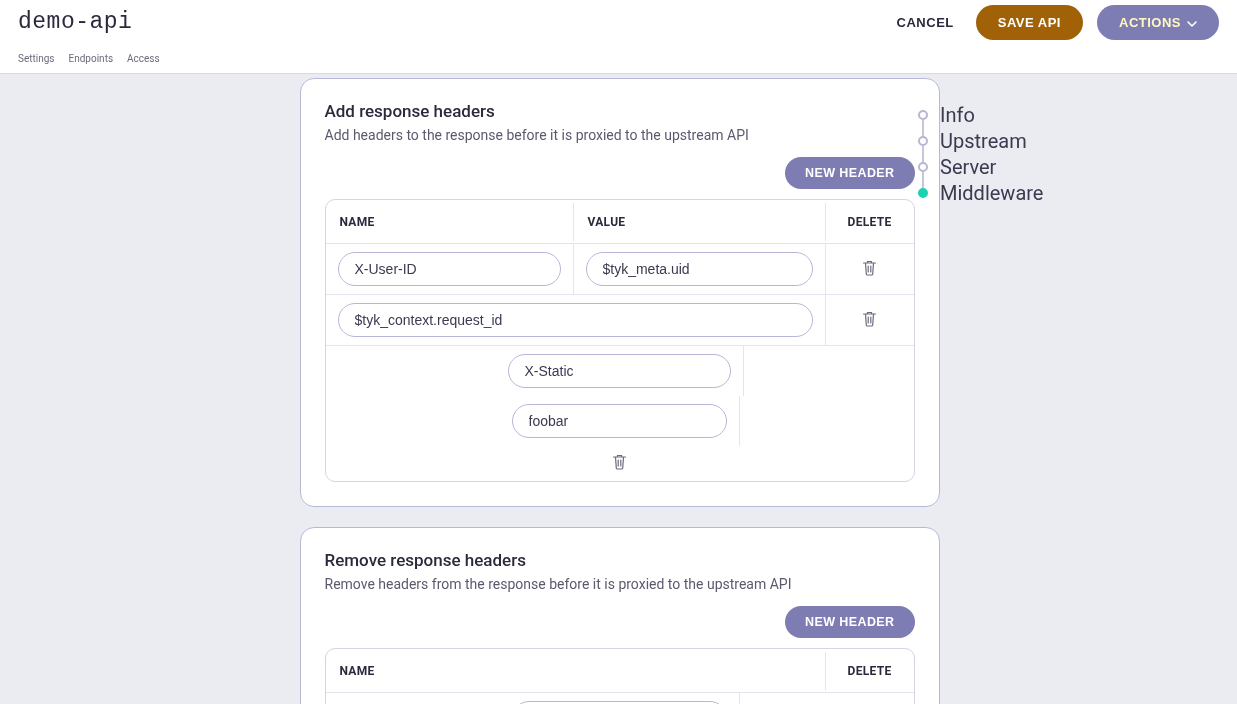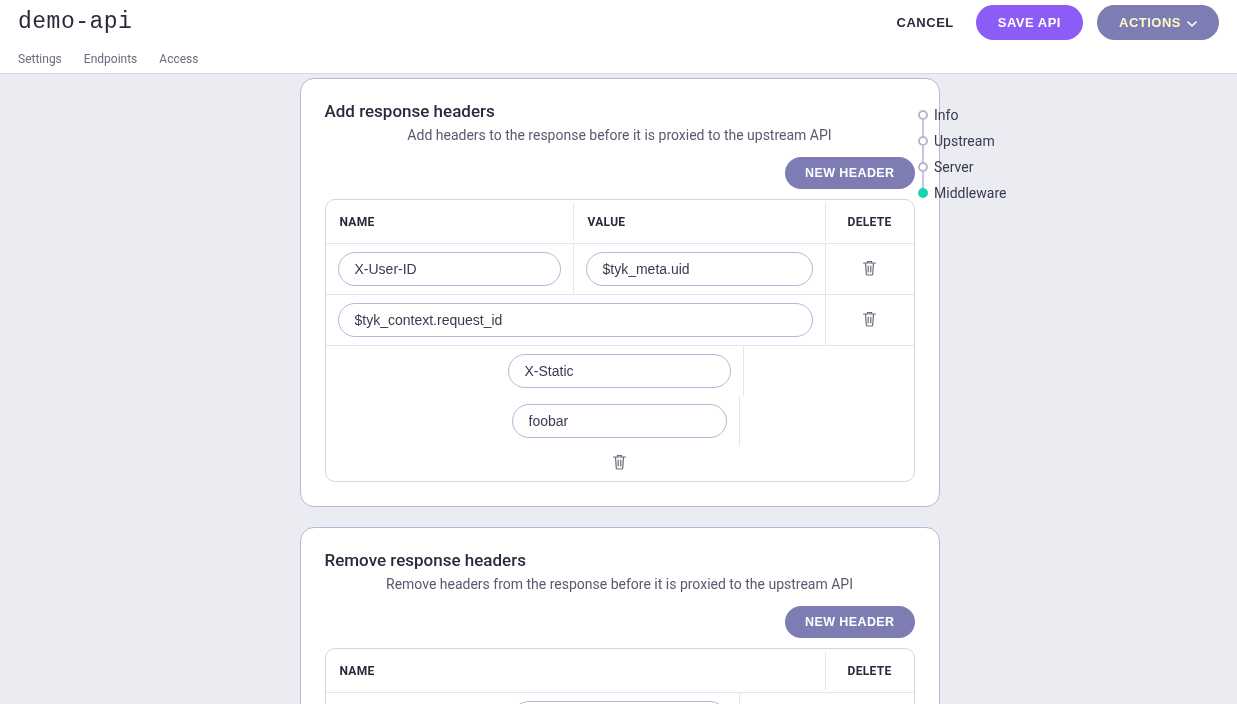--- a/index.html
+++ b/index.html
@@ -43,41 +43,41 @@
     align-items: center;
     gap: 6px;
   }
   .btn-cancel {
     background: transparent;
     color: #2a2a3c;
     font-weight: 700;
     padding: 10px 8px;
   }
   .btn-save {
-    background: #8b5cf6;
+    background: #a16207;
     color: #fff;
   }
   .btn-actions {
     background: #7d7db3;
     color: #fef9c3;
   }
   .chevron-down {
     width: 10px;
     height: 10px;
     display: inline-block;
   }
   .tabs {
     background: #fff;
     height: 30px;
     display: flex;
     align-items: center;
-    gap: 22px;
+    gap: 14px;
     padding: 0 18px;
     color: #6b6b7c;
-    font-size: 12px;
+    font-size: 10px;
     border-bottom: 1px solid #d9d9e6;
     text-align: right;
   }
   .tab { cursor: pointer; }
   .main-wrap {
     display: flex;
     height: calc(704px - 74px);
   }
   .content {
     flex: 1;
@@ -93,22 +93,22 @@
   .sidenav {
     width: 180px;
     padding: 24px 0 0 0;
     position: absolute;
     left: 918px;
     top: 78px;
   }
   .sidenav-item {
     display: flex;
     align-items: center;
-    gap: 6px;
-    font-size: 14px;
+    gap: 12px;
+    font-size: 20px;
     color: #3a3a50;
     padding: 4px 0 4px 0;
     position: relative;
     height: 26px;
   }
   .dot {
     width: 10px;
     height: 10px;
     border-radius: 50%;
     background: #fff;
@@ -140,21 +140,20 @@
   .card h2 {
     font-size: 17px;
     font-weight: 500;
     color: #2a2a3c;
     margin-bottom: 6px;
   }
   .card-desc {
     font-size: 14px;
     color: #5a5a6e;
     margin-bottom: 14px;
-    text-align: center;
   }
   .card-actions {
     display: flex;
     justify-content: flex-end;
     margin-bottom: 10px;
     align-items: flex-end;
   }
   .btn-new {
     background: #7d7db3;
     color: #fff;

